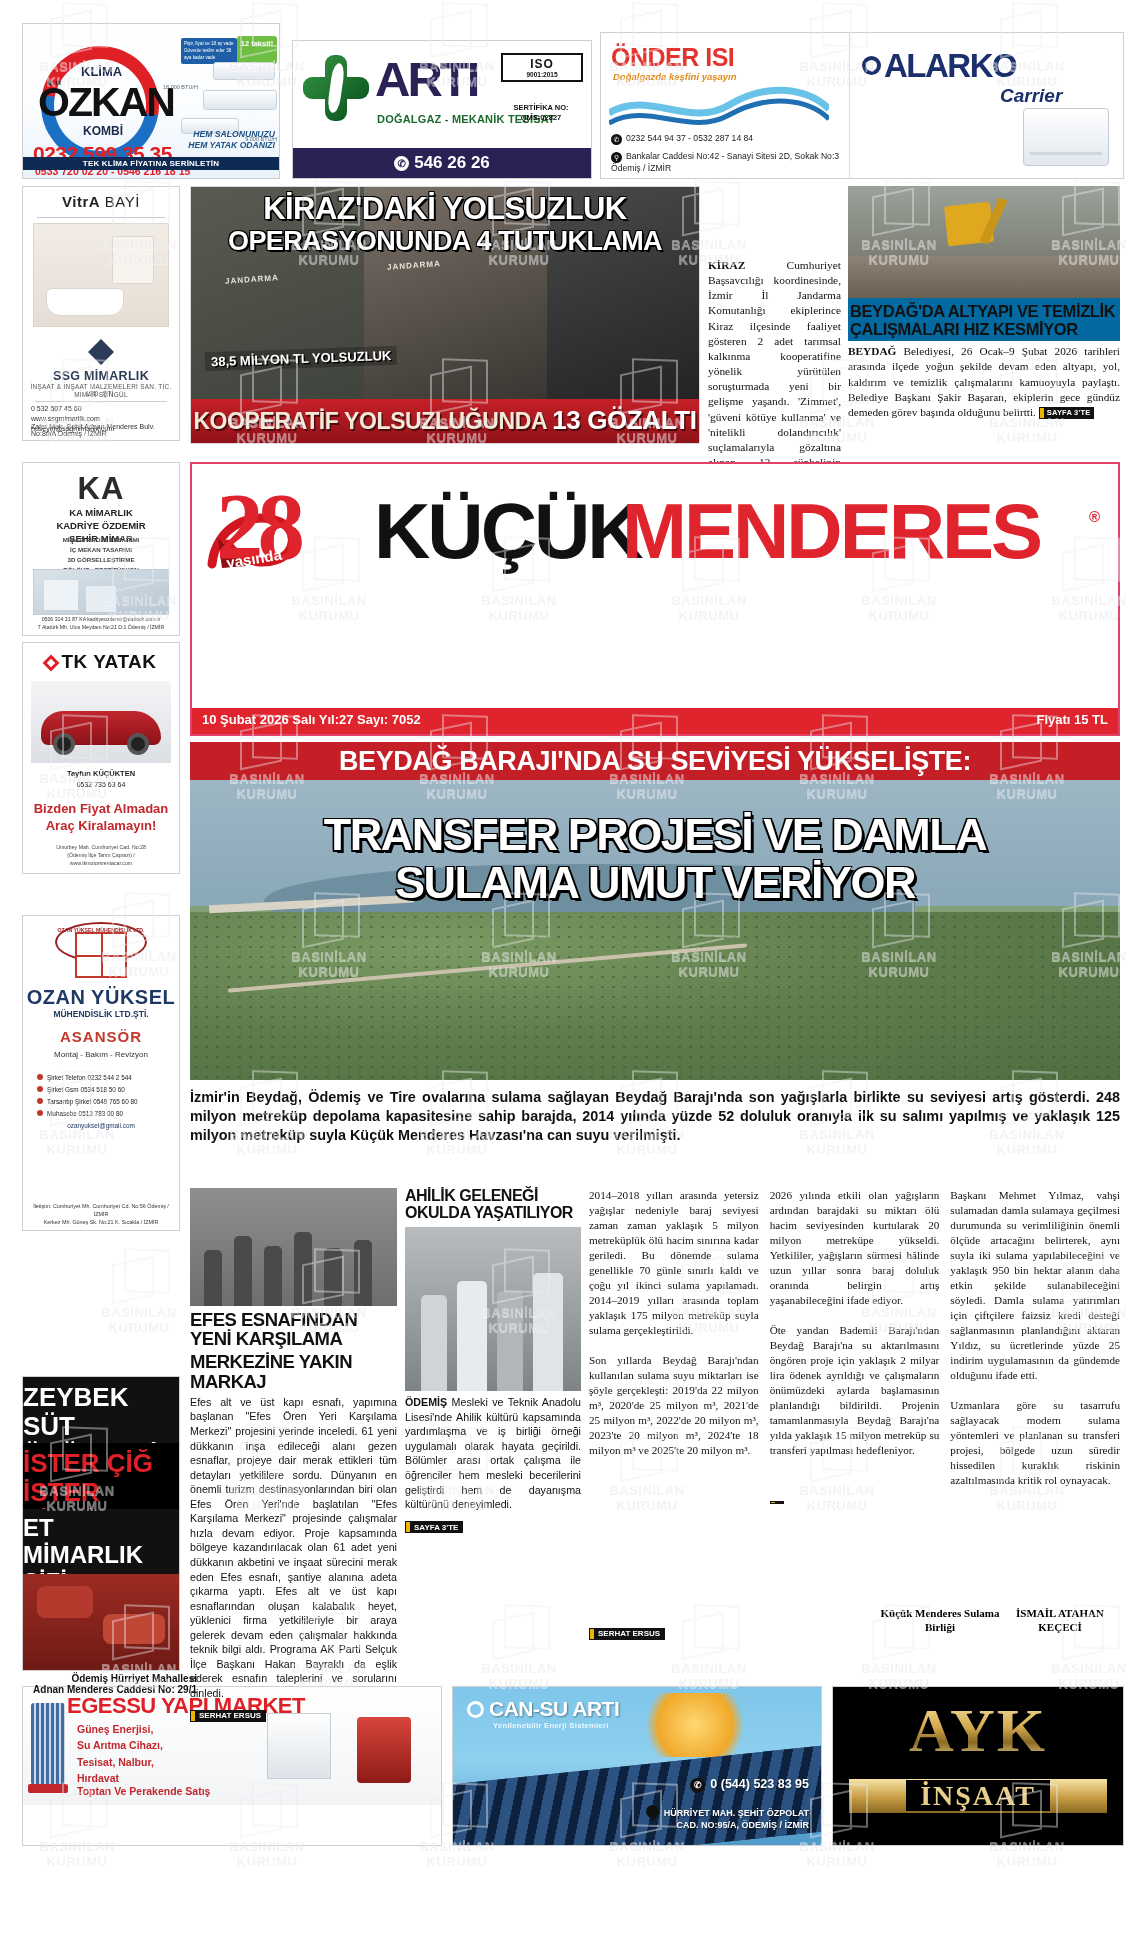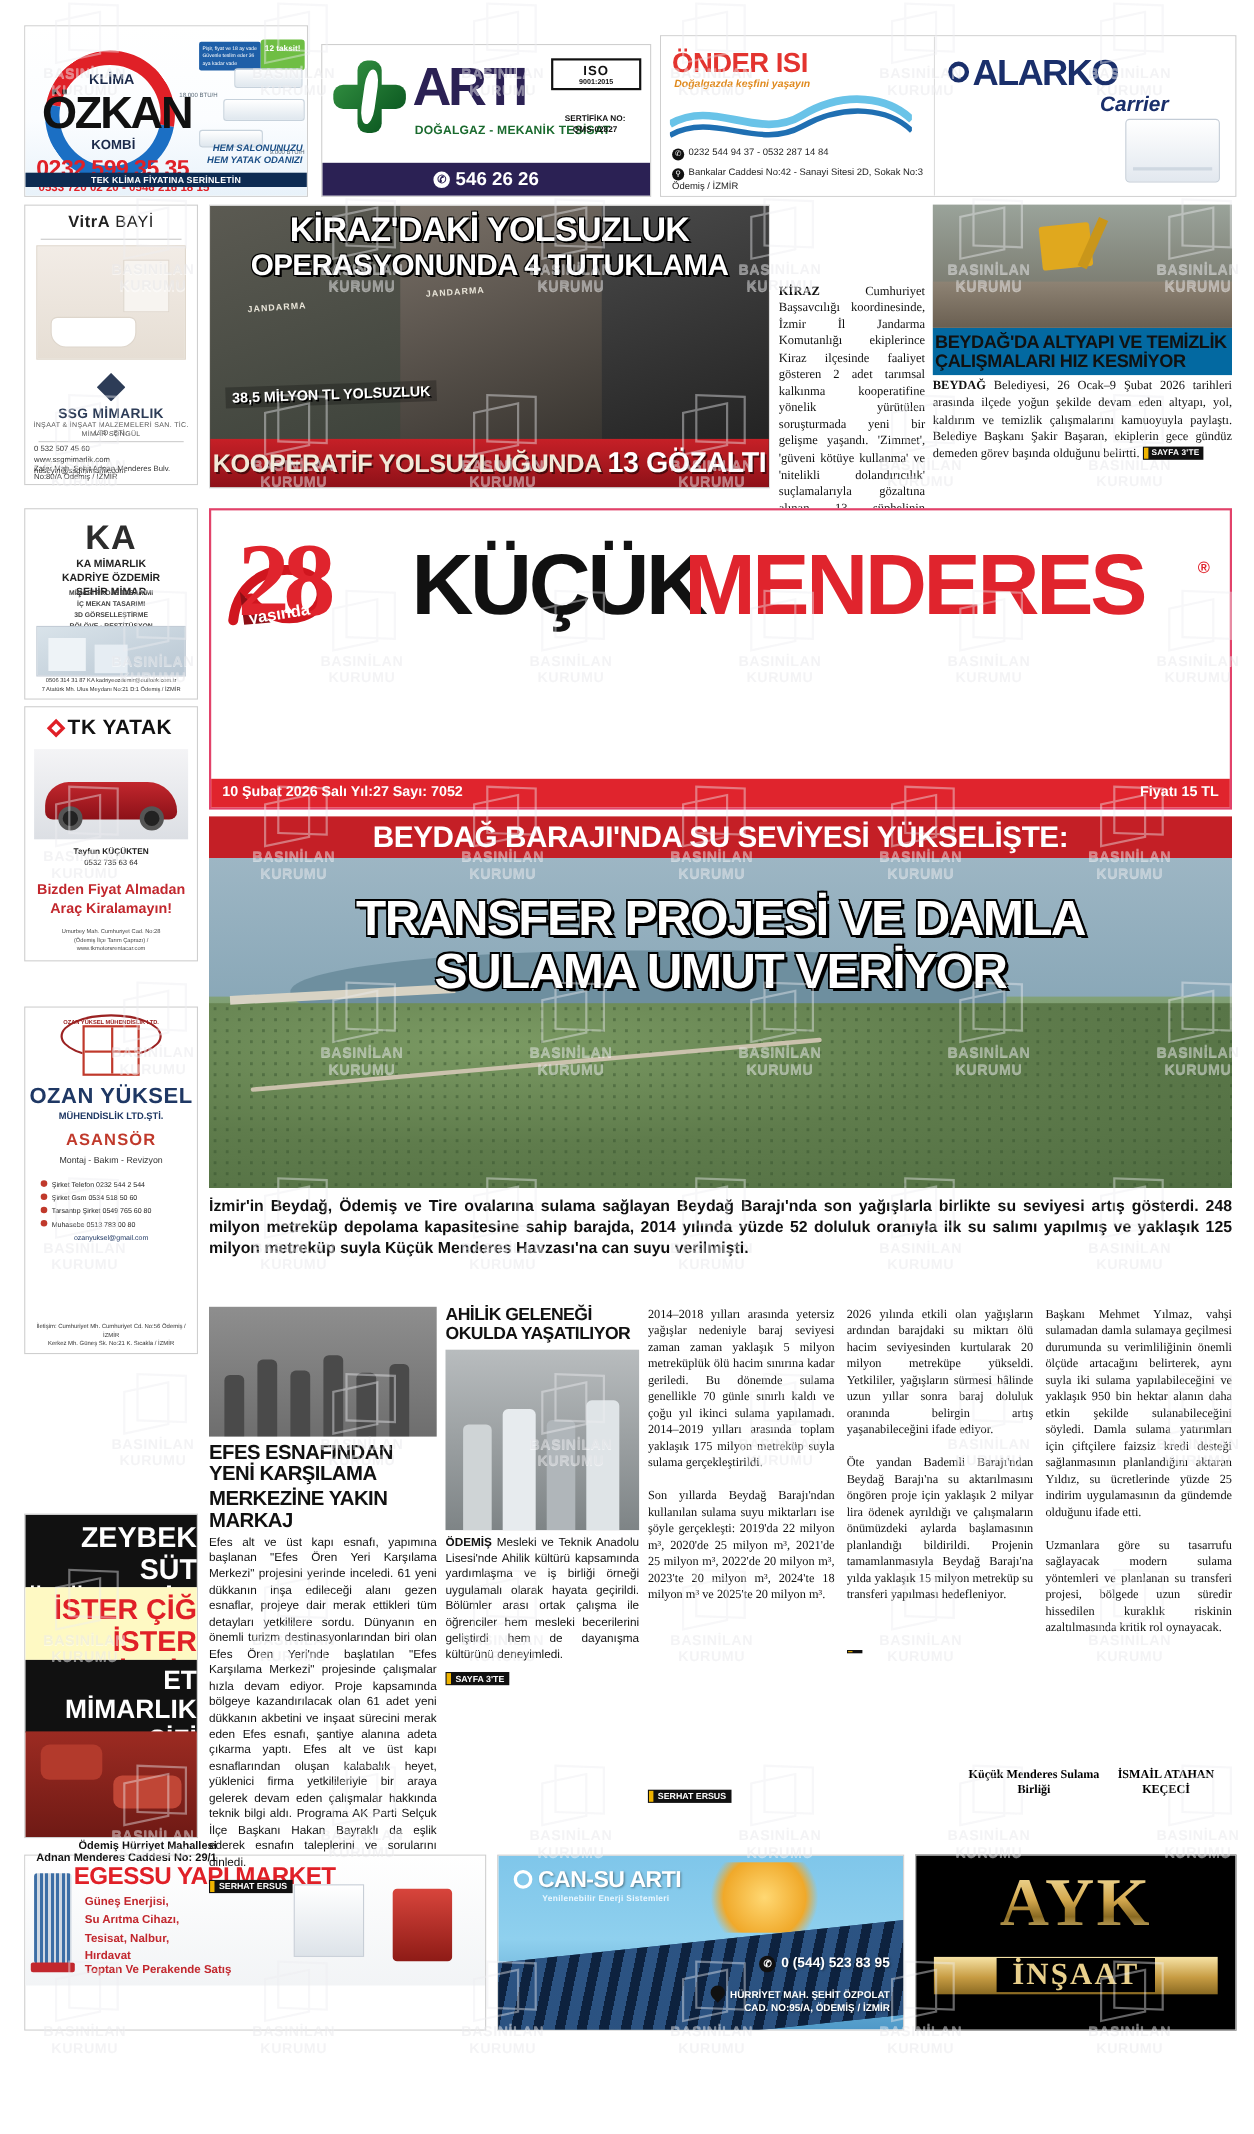--- a/index.html
+++ b/index.html
@@ -136,22 +136,22 @@
   .ozan-asan{ position:absolute; left:0; right:0; top:112px; text-align:center; font-size:15px; font-weight:800; color:#c0392b; letter-spacing:1px;}
   .ozan-serv{ position:absolute; left:0; right:0; top:134px; text-align:center; font-size:8px; color:#333;}
   .ozan-rows{ position:absolute; left:14px; right:10px; top:156px; font-size:6.4px; color:#222; line-height:1.85;}
   .ozan-rows .dot{ display:inline-block; width:6px; height:6px; background:#c0392b; border-radius:50%; margin-right:4px;}
   .ozan-mail{ position:absolute; left:0; right:0; top:206px; text-align:center; font-size:6.4px; color:#1f3864;}
   .ozan-ft{ position:absolute; left:4px; right:4px; bottom:4px; text-align:center; font-size:5.4px; color:#333; line-height:1.5;}
 
   #ad-zeybek{ left:22px; top:1376px; width:158px; height:295px; }
   .zb{ position:absolute; left:0; right:0; }
   .zb-b{ background:#111; color:#fff; }
-  .zb-w{ background:#fef9c3; color:#e02027; }
-  .zb-t{ text-align:right; font-weight:800; line-height:1.12; }
+  .zb-w{ background:#000000; color:#e02027; }
+  .zb-t{ text-align:left; font-weight:800; line-height:1.12; }
   .zb-meat{ position:absolute; left:0; right:0; bottom:0; height:96px; background:linear-gradient(180deg,#9c2b22,#6f1a15);}
   .zb-meat:before{content:"";position:absolute;left:14px;top:12px;width:56px;height:32px;background:#b33a2c;border-radius:8px;}
   .zb-meat:after{content:"";position:absolute;right:14px;top:40px;width:62px;height:30px;background:#c04636;border-radius:8px;}
 
   
   #lead-news{ position:absolute; left:190px; top:186px; width:510px; height:258px; border:1px solid #ddd; overflow:hidden; z-index:6;}
   .lead-photo{ position:absolute; inset:0; background:
      linear-gradient(180deg,#6f6a63 0%, #575249 40%, #3e3a34 100%);}
   .lead-photo .p1{position:absolute;left:0;top:0;width:34%;height:100%;background:linear-gradient(160deg,#5b5a52,#3a4038);}
   .lead-photo .p2{position:absolute;left:34%;top:0;width:36%;height:100%;background:linear-gradient(160deg,#7a7168,#2f2c28);}

